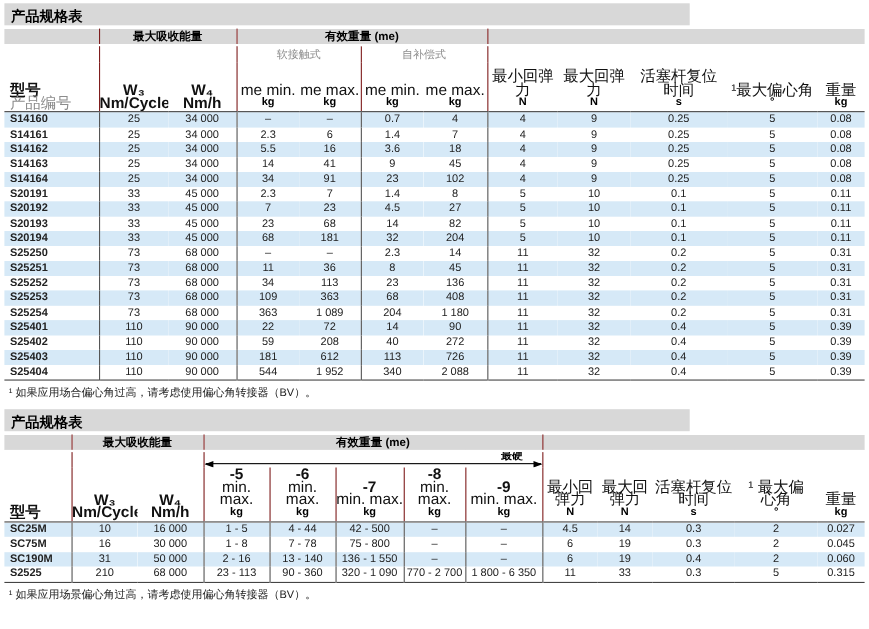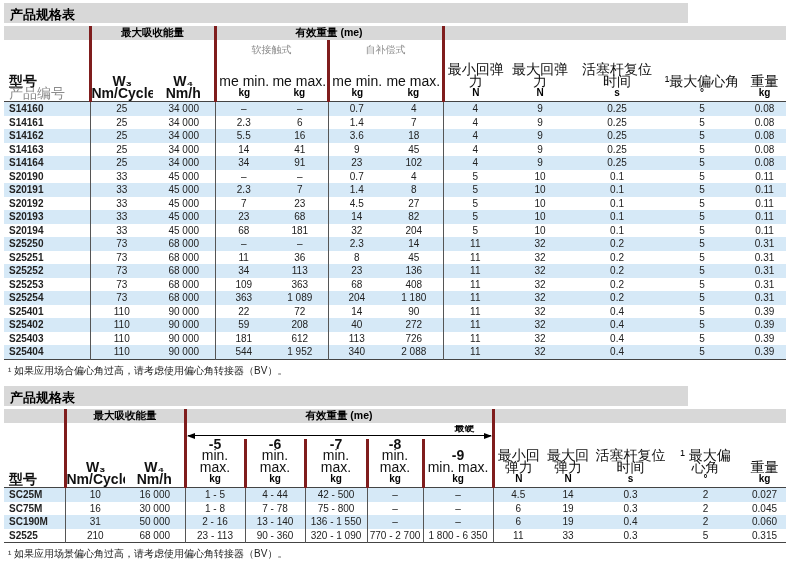--- a/index.html
+++ b/index.html
@@ -3,40 +3,40 @@
 <meta charset="utf-8">
 <style>
   html,body { margin:0; padding:0; background:#fff; }
   body {
     width:790px; height:572px; box-sizing:border-box;
     padding:3px 4px 0 4px;
     font-family:"Liberation Sans","DejaVu Sans",sans-serif;
     color:#1a1a1a;
   }
   .title-bar {
-    width:684px; height:20px; background:#d8d8d8; box-sizing:border-box;
+    width:623px; height:20px; background:#d8d8d8; box-sizing:border-box;
     font-size:13px; font-weight:bold; color:#000;
     padding:3px 0 0 6px; margin-bottom:3px;
   }
   table { border-collapse:collapse; table-layout:fixed; width:782px; }
   th,td { margin:0; overflow:hidden; }
   thead th { font-weight:normal; padding:0; }
   tr.band th {
     background:#d8d8d8; height:13px; font-size:10.5px; font-weight:bold;
     vertical-align:middle; border-bottom:2px solid #fff; color:#000;
   }
   tr.subg th { height:15px; font-size:10px; color:#8c8c8c; vertical-align:middle;text-align:center; }
   tr.lbls th { height:42px; vertical-align:bottom; padding-bottom:2px; border-bottom:1px solid #444; }
   #t2 tr.lbls th { height:44px; }
   .lbl  { font-size:14px; line-height:11.5px; color:#111; }
   .g    { color:#8c8c8c; }
   .b    { font-weight:bold; }
   .unit { font-size:10px; font-weight:bold; line-height:12px; margin-top:0; color:#000; }
   .tl   { text-align:left; padding-left:5px !important; }
-  .bdl  { border-left:3px solid #7f1d1d; }
+  .bdl  { border-left:1px solid #7f1d1d; }
   tbody td {
     font-size:10px; height:13.5px; line-height:13px; text-align:center;
     white-space:nowrap; padding:0; color:#222;
   }
   tbody tr:nth-child(odd) { background:#d6e9f7; }
   tbody td:first-child { text-align:left; padding-left:5px;font-weight:bold; }
   tbody { border-bottom:1px solid #444; }
   
   #t1 tbody td:nth-child(2), #t1 tbody td:nth-child(4),
   #t1 tbody td:nth-child(6), #t1 tbody td:nth-child(8) { border-left:1px solid #555; }
@@ -209,34 +209,20 @@
         <td>34 000</td>
         <td>34</td>
         <td>91</td>
         <td>23</td>
         <td>102</td>
         <td>4</td>
         <td>9</td>
         <td>0.25</td>
         <td>5</td>
         <td>0.08</td>
-      </tr>
-      <tr>
-        <td>S20190</td>
-        <td>33</td>
-        <td>45 000</td>
-        <td>–</td>
-        <td>–</td>
-        <td>0.7</td>
-        <td>4</td>
-        <td>5</td>
-        <td>10</td>
-        <td>0.1</td>
-        <td>5</td>
-        <td>0.11</td>
       </tr>
       <tr>
         <td>S20191</td>
         <td>33</td>
         <td>45 000</td>
         <td>2.3</td>
         <td>7</td>
         <td>1.4</td>
         <td>8</td>
         <td>5</td>

